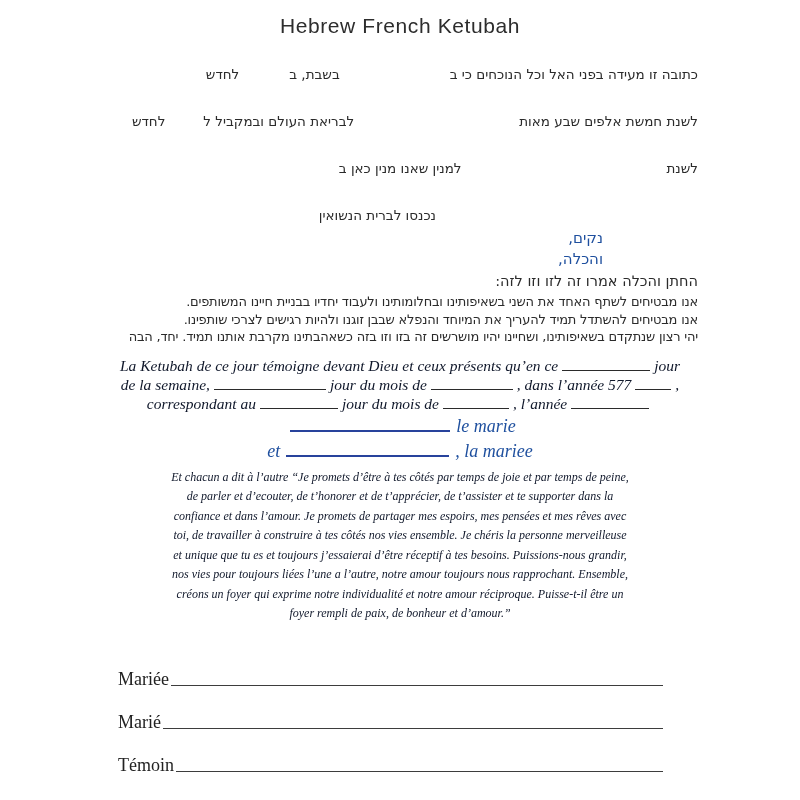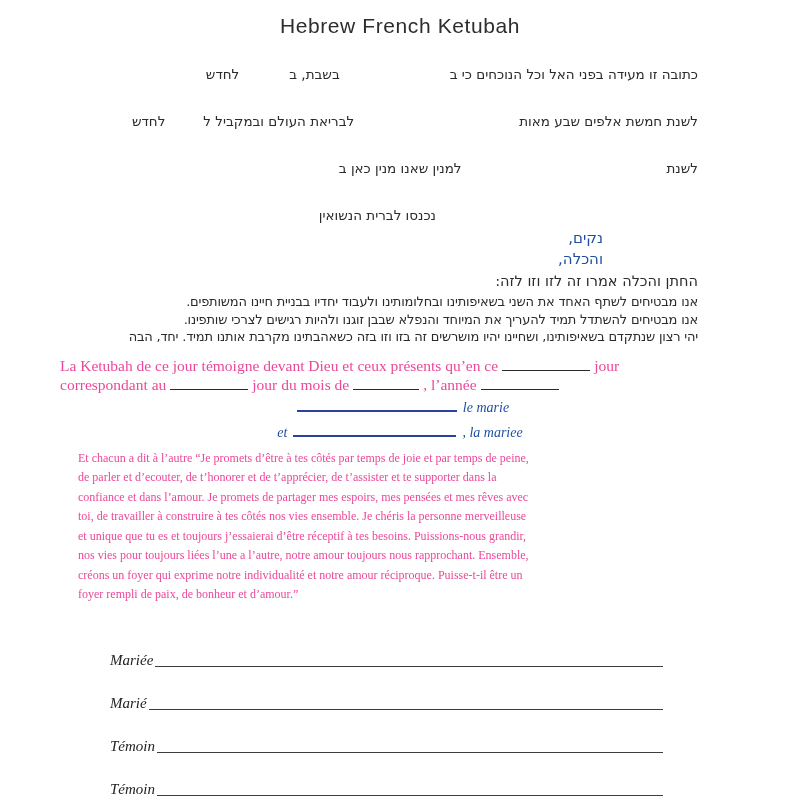--- a/index.html
+++ b/index.html
@@ -22,31 +22,31 @@
   .gap{display:inline-block;height:1px;}
   .heb-blue{
     margin:3px 102px 0 60px;font-size:15px;line-height:18px;
     padding-right:95px;color:#1e4f9e;
   }
   .heb-intro{margin:4px 102px 0 60px;font-size:14.5px;line-height:19px;}
   .heb-vows{margin:2px 102px 0 20px;font-size:13px;line-height:17.5px;letter-spacing:-0.2px;}
   .heb-vows div{white-space:nowrap;}
 
   
-  .fr{text-align:left;color:#ec4899;}
+  .fr{font-style:italic;text-align:center;color:#0f172a;}
   .fr-date{margin:10px 60px 0 60px;font-size:15.5px;line-height:19px;}
   .blank{display:inline-block;height:13px;border-bottom:1.2px solid #2b2b2b;margin:0 4px;vertical-align:baseline;}
-  .name-line{margin:2px 0 0 0;text-align:center;font-style:italic;font-size:14px;line-height:23px;color:#1e4f9e;}
+  .name-line{margin:2px 0 0 0;text-align:center;font-style:italic;font-size:18px;line-height:23px;color:#1e4f9e;}
   .bline{display:inline-block;height:14px;border-bottom:2px solid #28439c;margin:0 6px;vertical-align:baseline;}
   .fr-vows{margin:5px 78px 0 78px;font-size:12px;line-height:19.5px;}
 
   
   .sigs{margin:22px 137px 0 110px;}
   .sig-row{display:flex;align-items:flex-end;height:43px;}
-  .sig-label{font-style:italic;font-size:15px;line-height:20px;color:#222;white-space:nowrap;}
+  .sig-label{font-size:18px;line-height:20px;color:#222;white-space:nowrap;margin-left:8px;}
   .sig-line{flex:1;height:0;border-bottom:1.5px solid #3d3d3d;margin:0 0 3px 2px;}
 </style>
 </head>
 <body>
 
 <div class="page">
 
   <h1 class="title">Hebrew French Ketubah</h1>
 
   <section class="heb heb-date">
@@ -71,20 +71,23 @@
 
   <section class="heb heb-vows">
     <div>אנו מבטיחים לשתף האחד את השני בשאיפותינו ובחלומותינו ולעבוד יחדיו בבניית חיינו המשותפים.</div>
     <div>אנו מבטיחים להשתדל תמיד להעריך את המיוחד והנפלא שבבן זוגנו ולהיות רגישים לצרכי שותפינו.</div>
     <div>יהי רצון שנתקדם בשאיפותינו, ושחיינו יהיו מושרשים זה בזו וזו בזה כשאהבתינו מקרבת אותנו תמיד. יחד, הבה</div>
   </section>
 
   <section class="fr fr-date">
     <div>
       <span>La Ketubah de ce jour témoigne devant Dieu et ceux présents qu’en ce</span><span class="blank" style="width:88px"></span><span>jour</span>
+    </div>
+    <div>
+      <span>de la semaine,</span><span class="blank" style="width:112px"></span><span>jour du  mois de</span><span class="blank" style="width:82px"></span><span>, dans l’année 577</span><span class="blank" style="width:36px"></span><span>,</span>
     </div>
     <div>
       <span>correspondant au</span><span class="blank" style="width:78px"></span><span>jour du mois de</span><span class="blank" style="width:66px"></span><span>, l’année</span><span class="blank" style="width:78px"></span>
     </div>
   </section>
 
   <div class="name-line">
     <span class="bline" style="width:160px"></span><span>le marie</span>
   </div>
   <div class="name-line">

